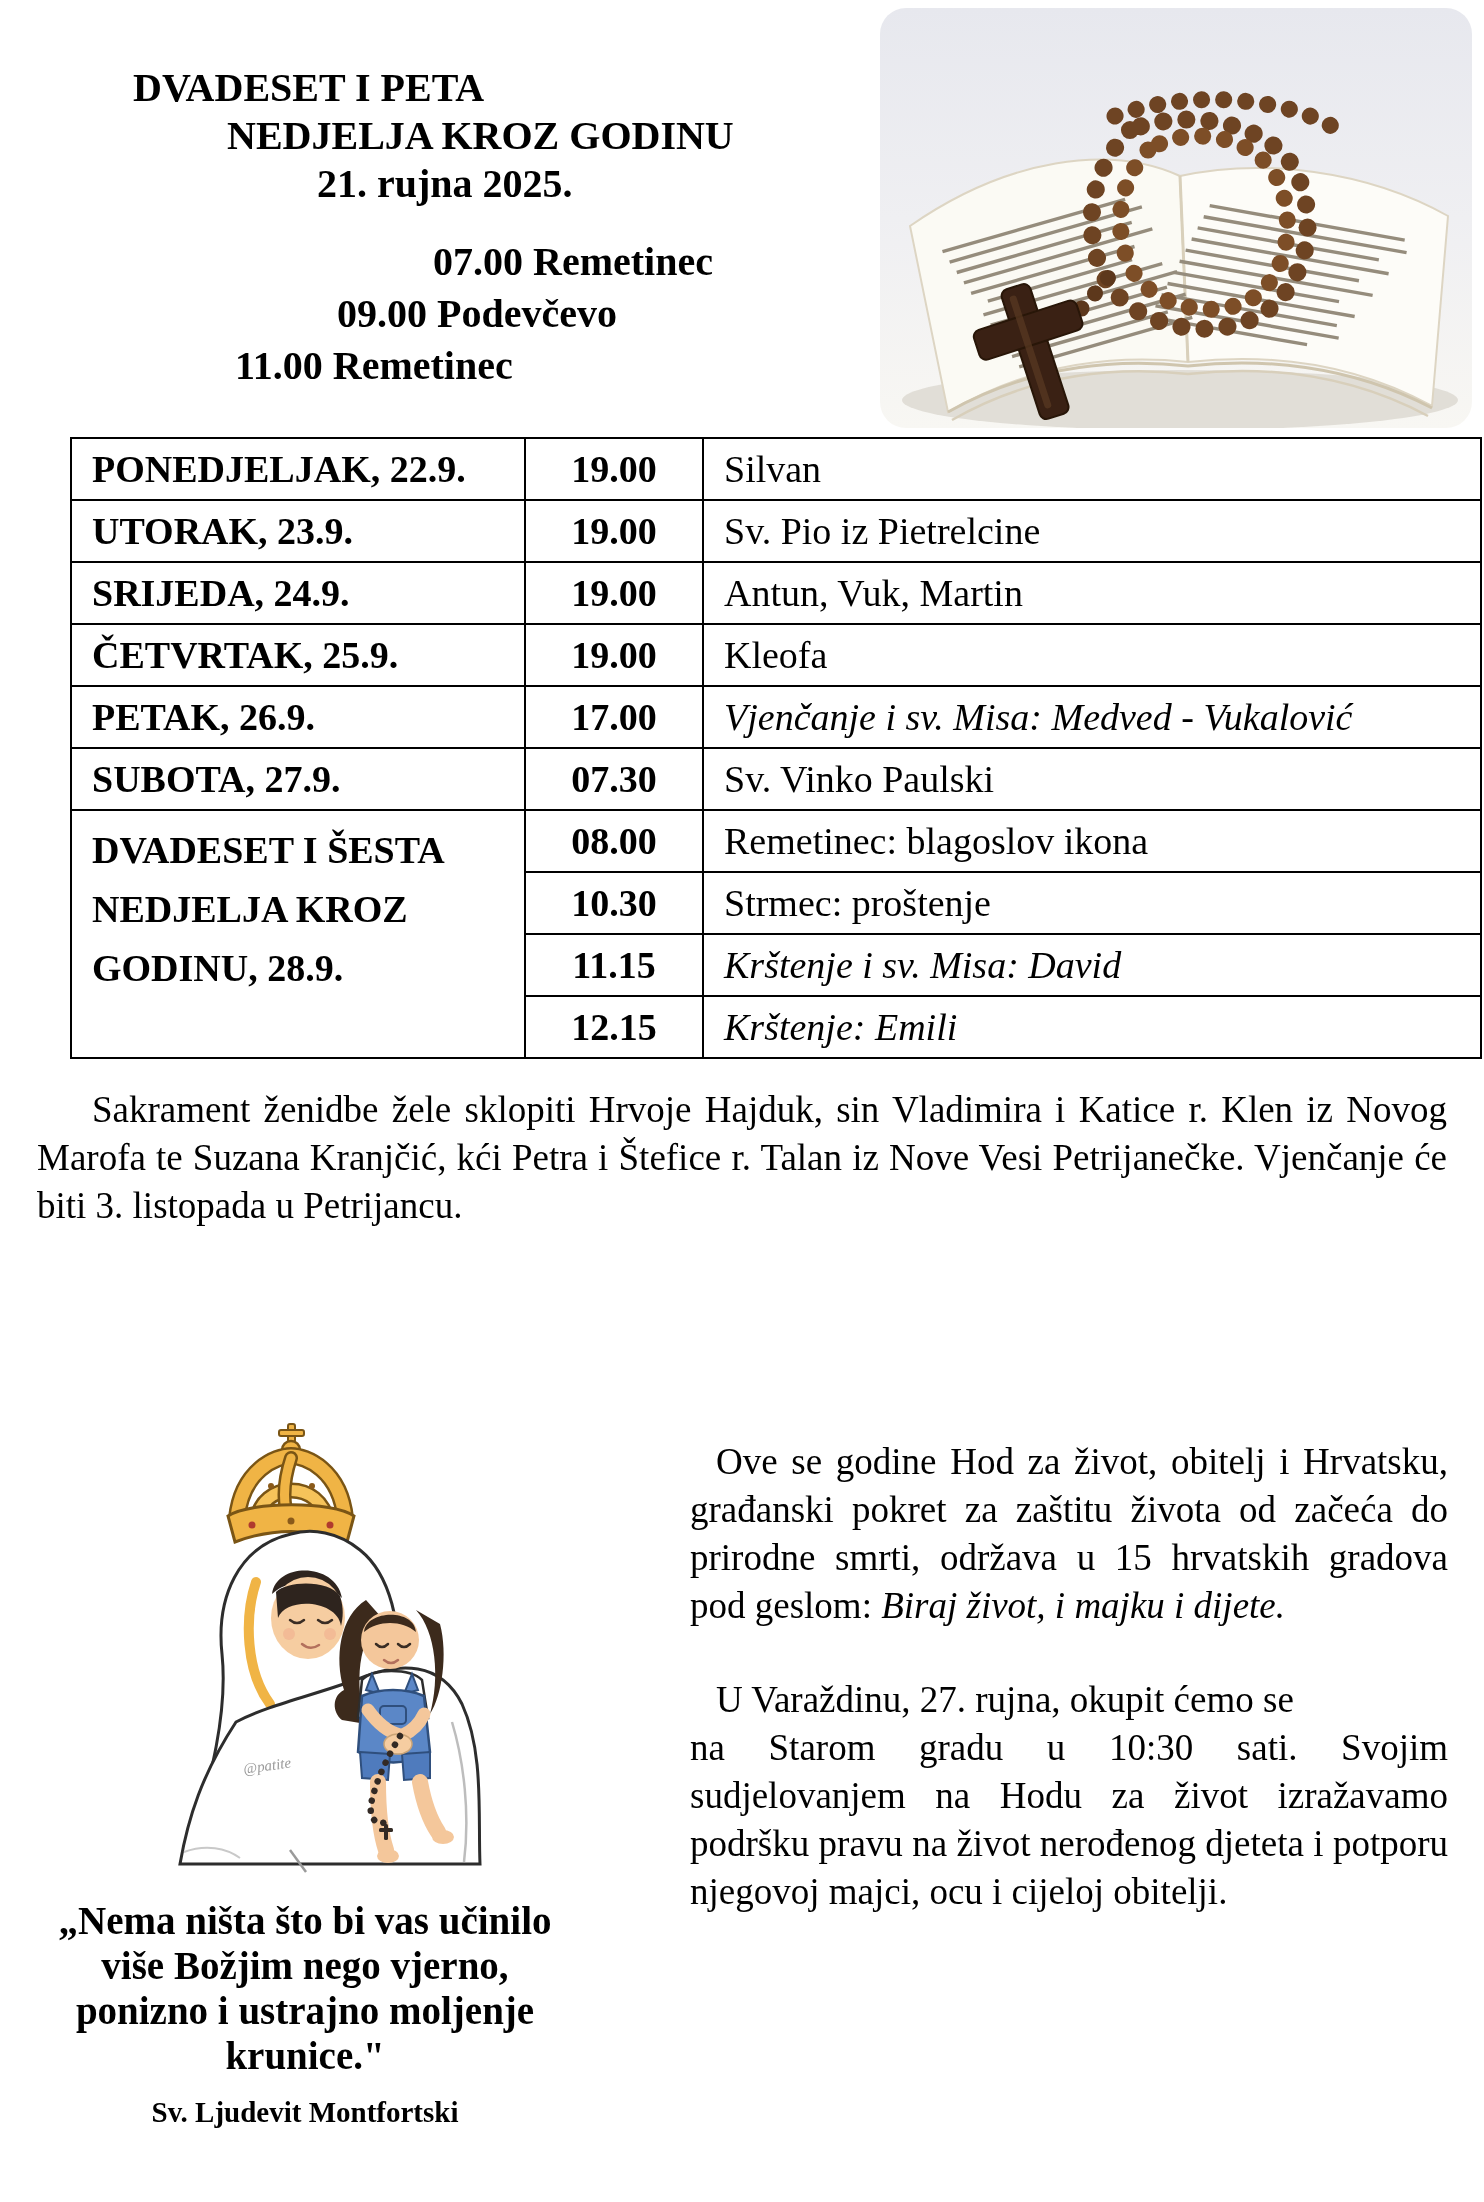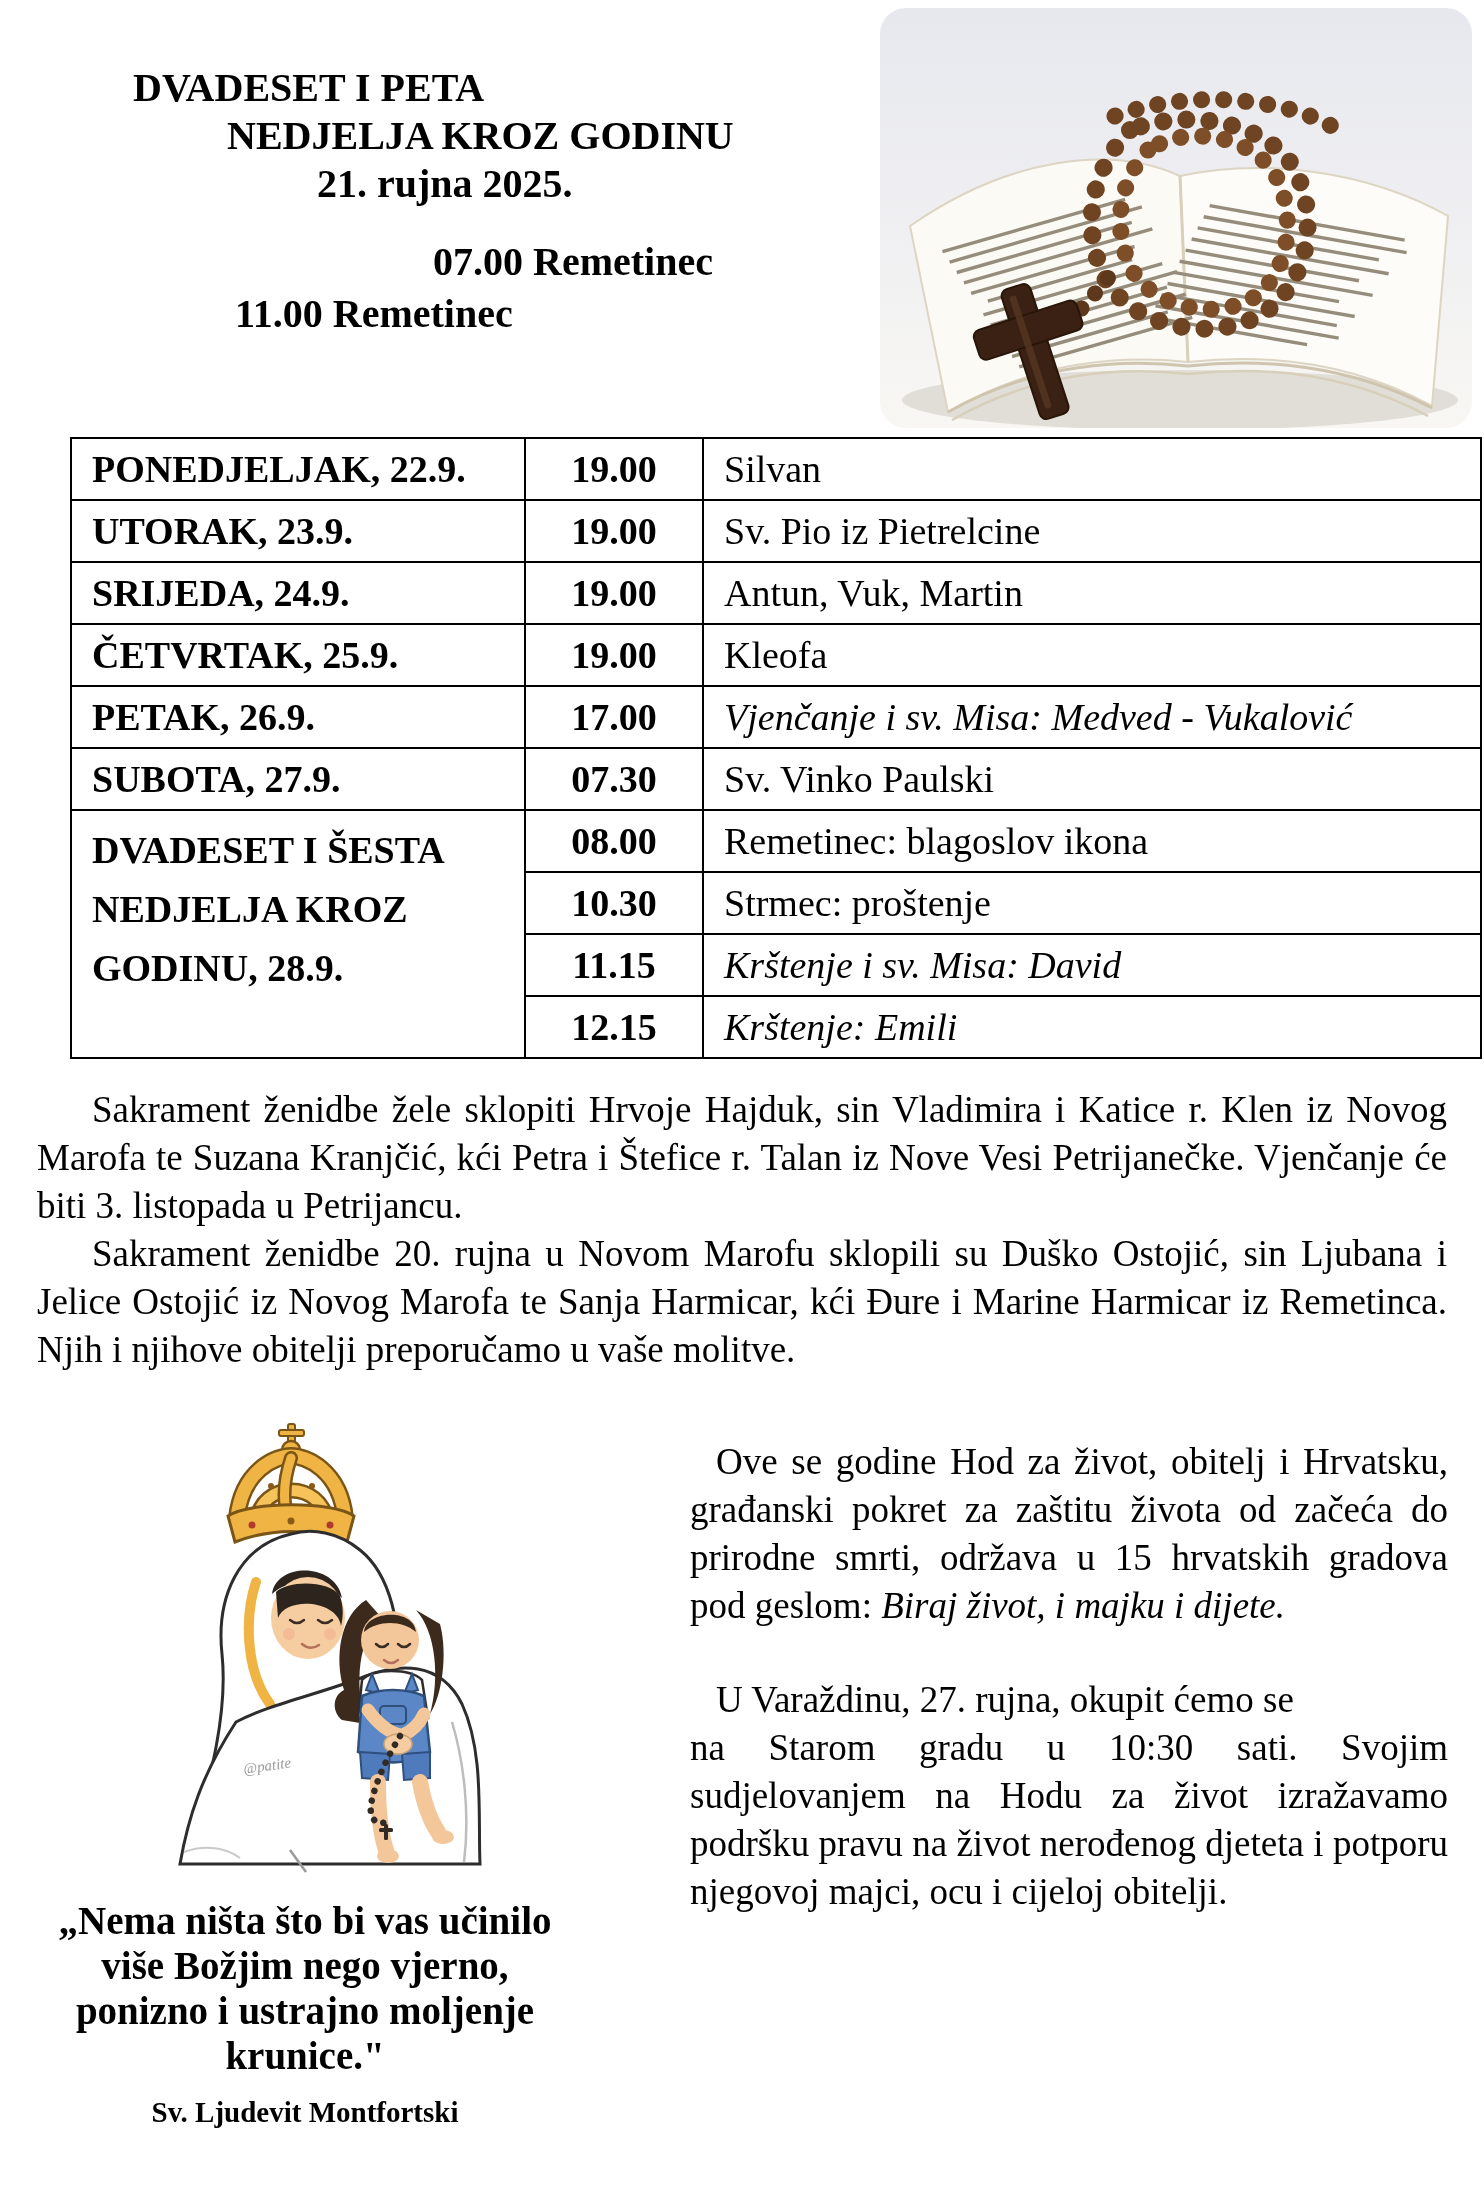--- a/index.html
+++ b/index.html
@@ -48,20 +48,21 @@
 <div class="page">
 
   <div class="title-block">
     <div>DVADESET I PETA</div>
     <div class="title-l2">NEDJELJA KROZ GODINU</div>
     <div class="title-l3">21. rujna 2025.</div>
   </div>
 
   <div class="mass-block">
     <div class="mass-l1">07.00 Remetinec</div>
+    <div class="mass-l2">09.00 Podevčevo</div>
     <div class="mass-l3">11.00 Remetinec</div>
   </div>
 
   <svg class="photo" viewBox="0 0 592 420" aria-hidden="true">
     <defs>
       <linearGradient id="bgGrad" x1="0" y1="0" x2="0" y2="1">
         <stop offset="0" stop-color="#e7e8ee"></stop>
         <stop offset="0.5" stop-color="#efeff2"></stop>
         <stop offset="1" stop-color="#f8f7f3"></stop>
       </linearGradient>
@@ -168,21 +169,20 @@
       </tr>
       <tr>
         <td class="c-time">12.15</td>
         <td class="c-event italic">Krštenje: Emili</td>
       </tr>
     </tbody>
   </table>
 
   <div class="announce">
     <p>Sakrament ženidbe žele sklopiti Hrvoje Hajduk, sin Vladimira i Katice r. Klen iz Novog Marofa te Suzana Kranjčić, kći Petra i Štefice r. Talan iz Nove Vesi Petrijanečke. Vjenčanje će biti 3. listopada u Petrijancu.</p>
-    <p>Sakrament ženidbe 20. rujna u Novom Marofu sklopili su Duško Ostojić, sin Ljubana i Jelice Ostojić iz Novog Marofa te Sanja Harmicar, kći Đure i Marine Harmicar iz Remetinca. Njih i njihove obitelji preporučamo u vaše molitve.</p>
   </div>
 
   <svg class="illustration" viewBox="0 0 372 452" aria-hidden="true">
 
     <g>
       <rect x="148" y="2" width="7" height="18" rx="2" fill="#f0b445" stroke="#7a5515" stroke-width="2"></rect>
       <rect x="139" y="8" width="25" height="6" rx="2" fill="#f0b445" stroke="#7a5515" stroke-width="2"></rect>
       <circle cx="151" cy="28" r="9" fill="#f0b445" stroke="#7a5515" stroke-width="2.5"></circle>
       <path d="M 97,96 C 102,48 136,34 151,34 C 166,34 200,48 205,96" fill="none" stroke="#7a5515" stroke-width="18" stroke-linecap="round"></path>
       <path d="M 97,96 C 102,48 136,34 151,34 C 166,34 200,48 205,96" fill="none" stroke="#f0b445" stroke-width="13" stroke-linecap="round"></path>

